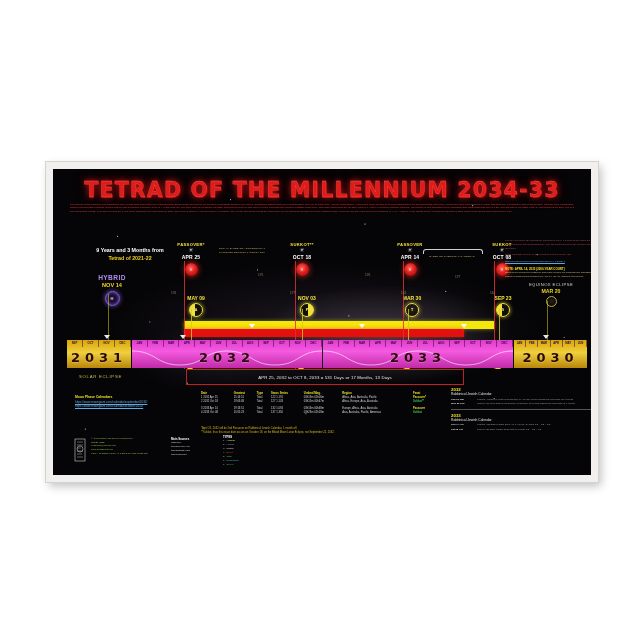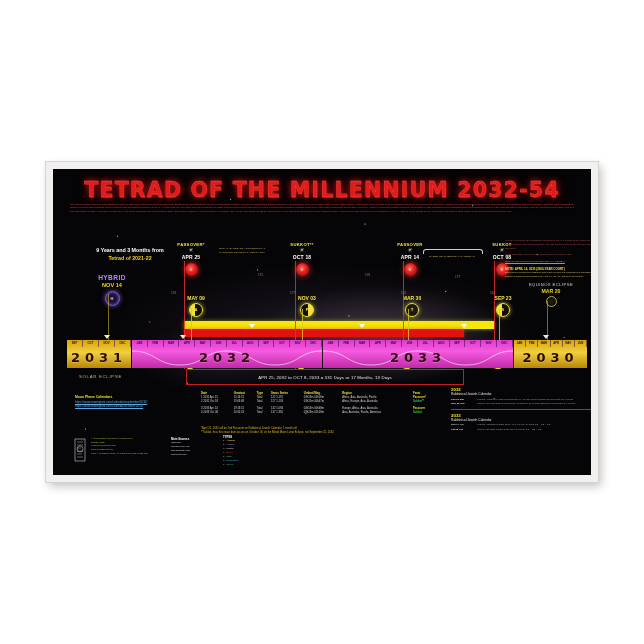--- a/index.html
+++ b/index.html
@@ -195,21 +195,21 @@
   .types .r{display:flex;gap:2px;}
   .types .n{color:#bdbdbd;}
 </style>
 </head>
 <body>
 
 <div class="poster-frame">
 <div class="poster">
   <div class="stars"></div>
 
-  <div class="title">TETRAD OF THE MILLENNIUM 2032-54</div>
+  <div class="title">TETRAD OF THE MILLENNIUM 2034-33</div>
   <div class="intro">The purpose of this Illustration is to highlight the array of both Solar and Lunar types of Eclipses from 2012 to 2033. The timeline will appear to demonstrate that there are several Astronomical Patterns that involve such Eclipses. They will be either Total, Annular, Partial, Blood, Hybrid types. There will also be several clusters that occur such as Tetrads, that being 4 consecutive Total Lunar Eclipses or Triads, that being only 3 consecutive Total Lunar Eclipses. What the chart is suggesting, based on several short Prophetic Clues is that the Last Generation or Rapture Cycle of X-Years could very well occur from Fall of 2032 to Fall 2033. This could be Daniel's 70th Week of Years. Thereafter the Millennial Kingdom would occur. This model would follow the Creation 7-Day to 7-Year or 7-Millennial Prophetic Template. The timeline is also predicated on the supposition that Jesus Christ was born in 1 BC, died and rose to Life again in 32 AD. This would put the 2000 Year or 2 Days concluding in 2032. If one then reverses the 7 Year of the Tribulation, the result would be 2025. Thus, there is about a 7 Year discrepancy to consider, also, of note, this Tetrad of 2032-33, based solely on the Rabbinical Calendar will not be a Biblical Tetrad, in that only the 2nd Years will fall on Feast Days of YHVH. However, if one adjusts for the Astronomical Calendar in 2032, based on the Spring and Fall Equinoxes, it will.</div>
 
   <div class="years-from">
     <div class="l1">9 Years and 3 Months  from</div>
     <div class="l2">Tetrad of 2021-22</div>
   </div>
 
   <div class="hybrid-block">
     <div class="type">HYBRID</div>
     <div class="date">NOV 14</div>

